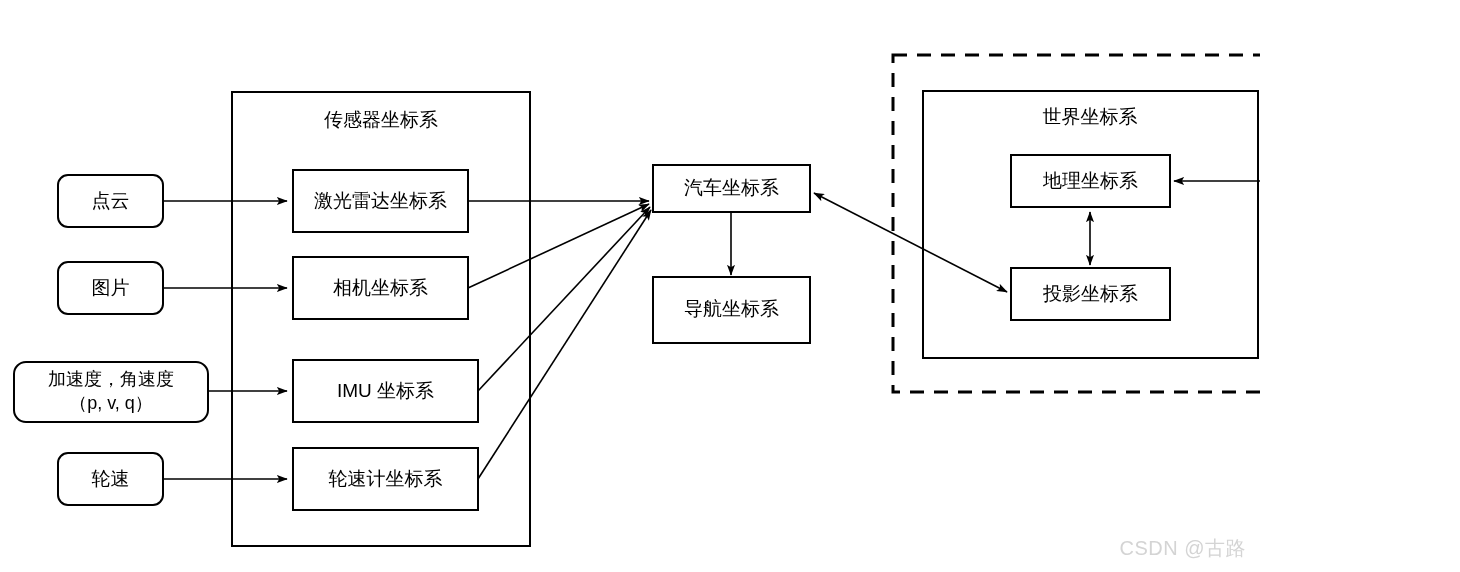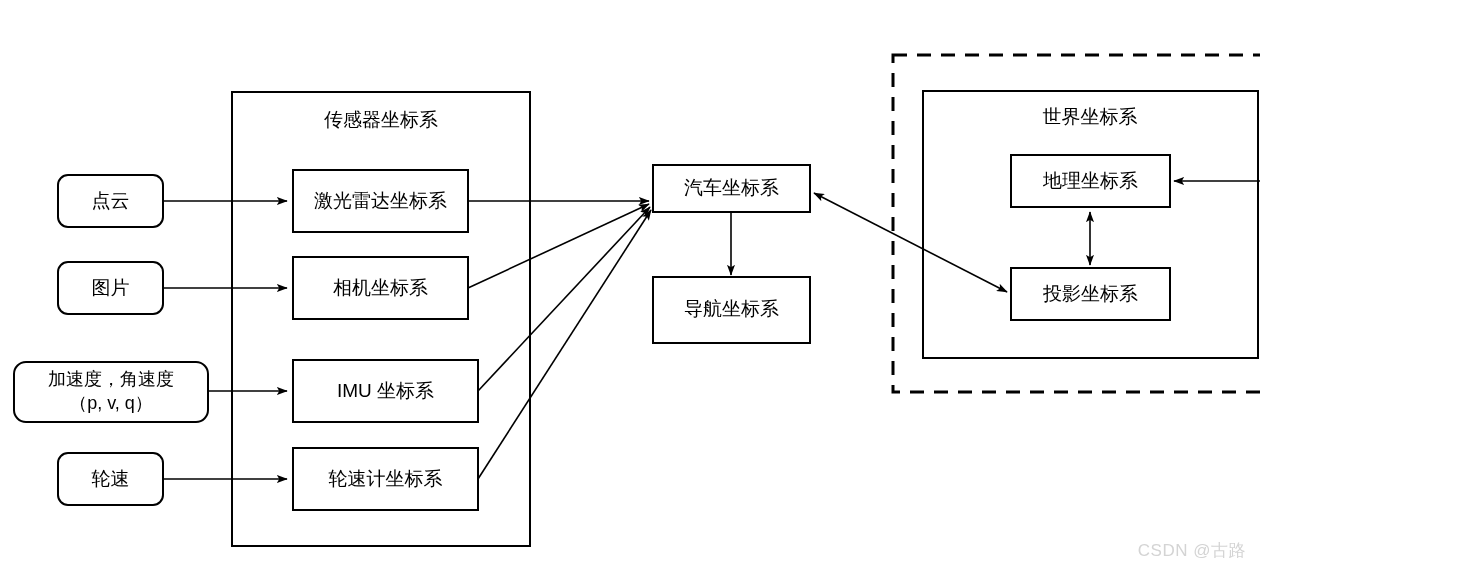--- a/index.html
+++ b/index.html
@@ -65,21 +65,21 @@
     font-size: 19px;
     fill: #000000;
     text-anchor: middle;
     dominant-baseline: middle;
   }
   .watermark-text {
     position: absolute;
     right: 14px;
     bottom: 10px;
     font-family: "Liberation Sans", "DejaVu Sans", sans-serif;
-    font-size: 17px;
+    font-size: 20px;
     color: #d4d4d4;
     letter-spacing: 0.5px;
     user-select: none;
     white-space: nowrap;
   }
 </style>
 </head>
 <body>
 
 <div id="diagram-root">

